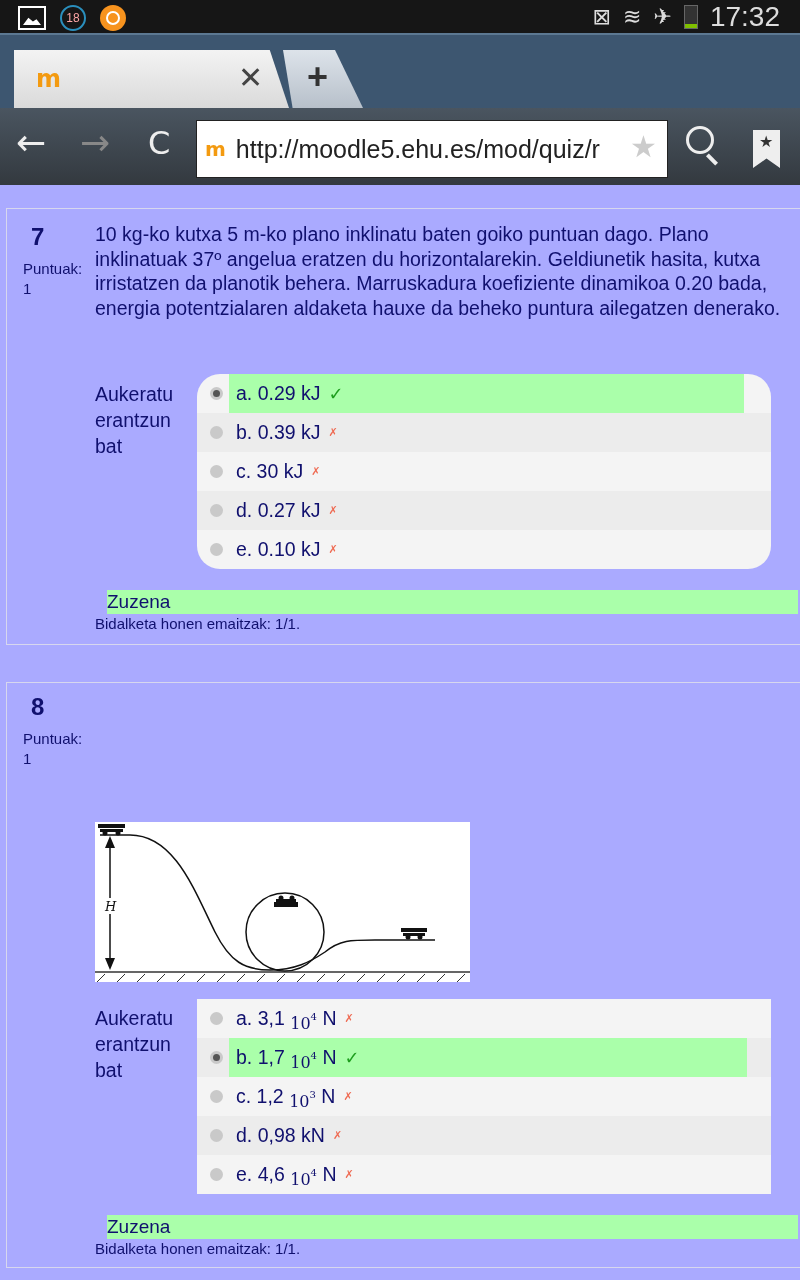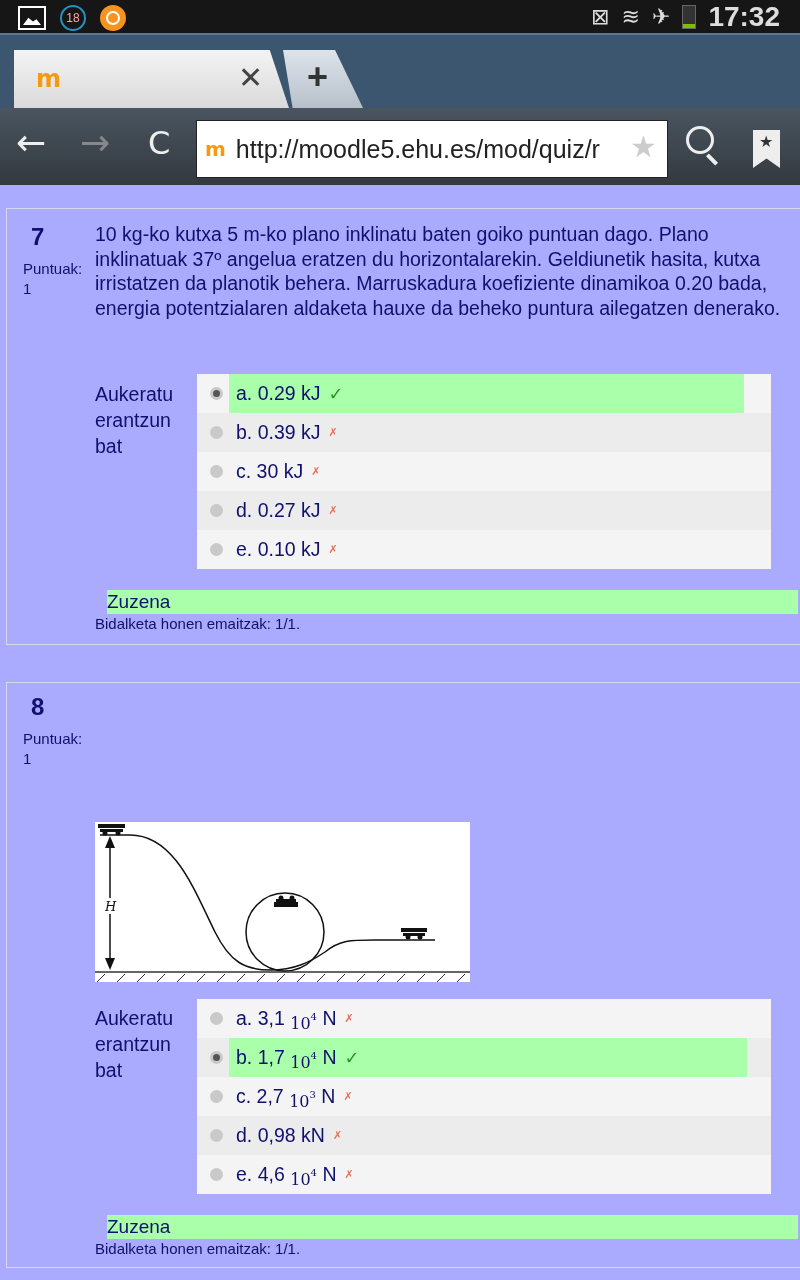--- a/index.html
+++ b/index.html
@@ -5,21 +5,21 @@
   * { box-sizing: border-box; margin: 0; padding: 0; }
   html, body { width: 800px; height: 1280px; overflow: hidden; background: #aaaaff; font-family: "Liberation Sans", "DejaVu Sans", sans-serif; }
   .statusbar { position: absolute; left: 0; top: 0; width: 800px; height: 33px; background: #161616; color: #ddd; }
   .statusbar .sb-left { position: absolute; left: 18px; top: 5px; display: flex; gap: 14px; align-items: center; }
   .sb-img { width: 28px; height: 24px; border: 2px solid #fff; background: #161616; position: relative; }
   .sb-img::after { content: ""; position: absolute; left: 3px; bottom: 3px; width: 18px; height: 9px; background: #fff; clip-path: polygon(0 100%, 30% 20%, 55% 60%, 75% 35%, 100% 100%); }
   .sb-18 { width: 26px; height: 26px; border-radius: 50%; border: 2px solid #2a8fbd; color: #fca5a5; font-size: 12px; display: flex; align-items: center; justify-content: center; }
   .sb-orange { width: 26px; height: 26px; border-radius: 50%; background: #f7931e; position: relative; }
   .sb-orange::after { content: ""; position: absolute; left: 6px; top: 6px; width: 10px; height: 10px; border-radius: 50%; border: 2px solid #fff; }
   .sb-right { position: absolute; right: 20px; top: 0; height: 33px; display: flex; align-items: center; gap: 12px; }
-  .sb-time { color: #ddd; font-size: 28px; letter-spacing: 0px; font-weight: bold; }
+  .sb-time { color: #ddd; font-size: 28px; letter-spacing: 0px; }
   .sb-icon { color: #ddd; font-size: 22px; }
   .battery { width: 14px; height: 24px; border: 1px solid #666; position: relative; background: #333; }
   .battery::after { content: ""; position: absolute; left: 0; right: 0; bottom: 0; height: 4px; background: #7fbf00; }
 
   .tabbar { position: absolute; left: 0; top: 33px; width: 800px; height: 75px; background: #3d5670; border-top: 2px solid #5c7892; }
   .tab { position: absolute; left: 14px; top: 15px; width: 275px; height: 58px; background: linear-gradient(#f3f3f3, #dadada); clip-path: polygon(0 0, 93% 0, 100% 100%, 0 100%); display: flex; align-items: center; }
   .tab-logo { margin-left: 22px; color: #f39a10; font-weight: bold; font-size: 24px; font-family: "DejaVu Sans", sans-serif; }
   .tab-title { margin-left: 14px; font-size: 26px; color: #444; font-weight: bold; font-family: "Liberation Sans Narrow", "Liberation Sans", sans-serif; }
   .tab-close { position: absolute; left: 224px; top: 10px; font-size: 30px; color: #444; font-family: "DejaVu Sans", sans-serif; }
   .newtab { position: absolute; left: 283px; top: 15px; width: 80px; height: 58px; background: linear-gradient(#dde3ea, #b7c0ca); clip-path: polygon(0 0, 65% 0, 100% 100%, 12% 100%); }
@@ -106,21 +106,21 @@
 <div class="content">
 
   <div class="qcard" style="top:23px; height:437px;">
     <div class="qnum" style="top:14px;">7</div>
     <div class="qpts" style="top:50px;">
       <div>Puntuak:</div>
       <div>1</div>
     </div>
     <div class="qtext" style="top:13px;">10 kg-ko kutxa 5 m-ko plano inklinatu baten goiko puntuan dago. Plano inklinatuak 37º angelua eratzen du horizontalarekin. Geldiunetik hasita, kutxa irristatzen da planotik behera. Marruskadura koefiziente dinamikoa 0.20 bada, energia potentzialaren aldaketa hauxe da beheko puntura ailegatzen denerako.</div>
     <div class="ans-label" style="top:172px;">Aukeratu erantzun bat</div>
-    <div class="ans-box" style="top:165px;">
+    <div class="ans-box" style="top:165px;border-radius:23px;">
       <div class="ans-row">
         <div class="hl"></div>
         <div class="radio on"></div>
         <span class="ans-text">a. 0.29 kJ</span>
         <span class="mark ok">✓</span>
       </div>
       <div class="ans-row alt">
         <div class="radio"></div>
         <span class="ans-text">b. 0.39 kJ</span>
         <span class="mark bad">✗</span>
@@ -214,21 +214,21 @@
         <span class="mark bad">✗</span>
       </div>
       <div class="ans-row alt">
         <div class="hl" style="width:518px;"></div>
         <div class="radio on"></div>
         <span class="ans-text"><span>b. 1,7</span> <span class="pw"><span>10</span><sup>4</sup></span> <span>N</span></span>
         <span class="mark ok">✓</span>
       </div>
       <div class="ans-row">
         <div class="radio"></div>
-        <span class="ans-text"><span>c. 2,7</span> <span class="pw"><span>10</span><sup>3</sup></span> <span>N</span></span>
+        <span class="ans-text"><span>c. 1,2</span> <span class="pw"><span>10</span><sup>3</sup></span> <span>N</span></span>
         <span class="mark bad">✗</span>
       </div>
       <div class="ans-row alt">
         <div class="radio"></div>
         <span class="ans-text"><span>d. 0,98 kN</span></span>
         <span class="mark bad">✗</span>
       </div>
       <div class="ans-row">
         <div class="radio"></div>
         <span class="ans-text"><span>e. 4,6</span> <span class="pw"><span>10</span><sup>4</sup></span> <span>N</span></span>

